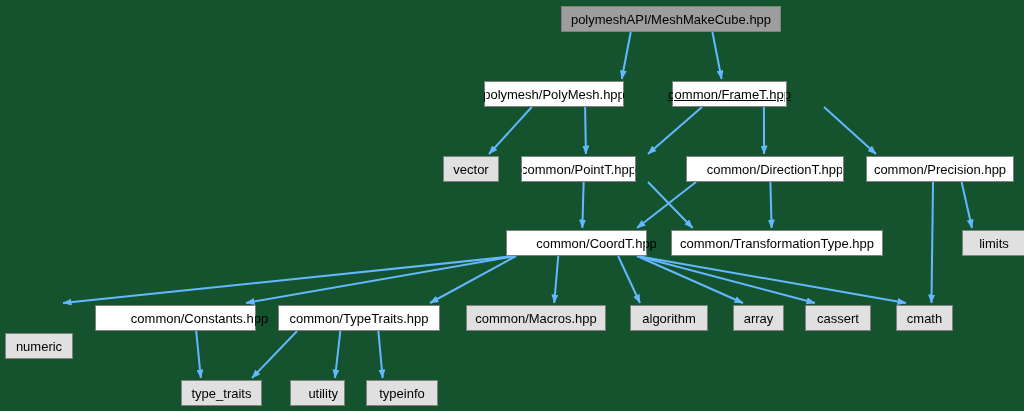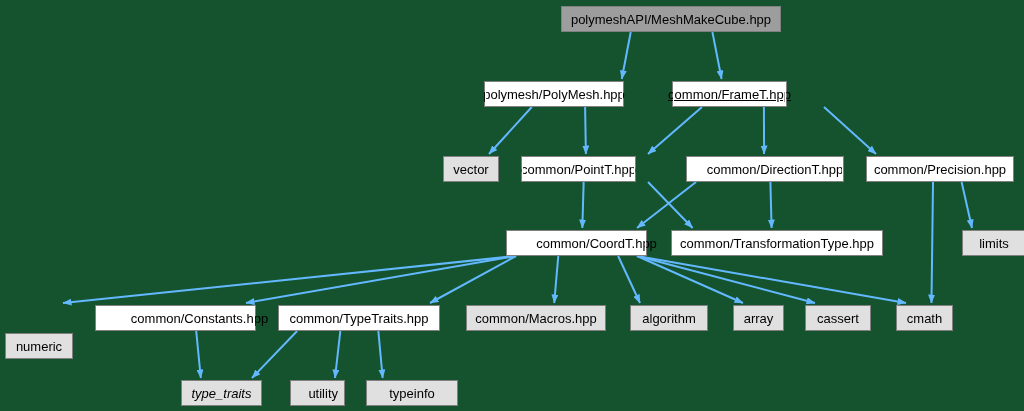--- a/index.html
+++ b/index.html
@@ -142,23 +142,23 @@
       </div>
       <div class="node fill-sys" style="left: 733px; top: 305px; width: 51px;">
         <span class="node-label">array</span>
       </div>
       <div class="node fill-sys" style="left: 805px; top: 305px; width: 66px;">
         <span class="node-label">cassert</span>
       </div>
       <div class="node fill-sys" style="left: 896px; top: 305px; width: 57px;">
         <span class="node-label">cmath</span>
       </div>
-      <div class="node fill-sys" style="left: 181px; top: 380px; width: 81px; font-style: italic;">
+      <div class="node fill-sys" style="left: 181px; top: 380px; width: 81px;">
         <span class="node-label">type_traits</span>
       </div>
       <div class="node fill-sys" style="left: 290px; top: 380px; width: 55px; justify-content: flex-end;">
         <span class="node-label">utility</span>
       </div>
-      <div class="node fill-sys" style="left: 366px; top: 380px; width: 92px;">
+      <div class="node fill-sys" style="left: 366px; top: 380px; width: 72px;">
         <span class="node-label">typeinfo</span>
       </div>
     </div>
 </div>
 
 </body></html>

